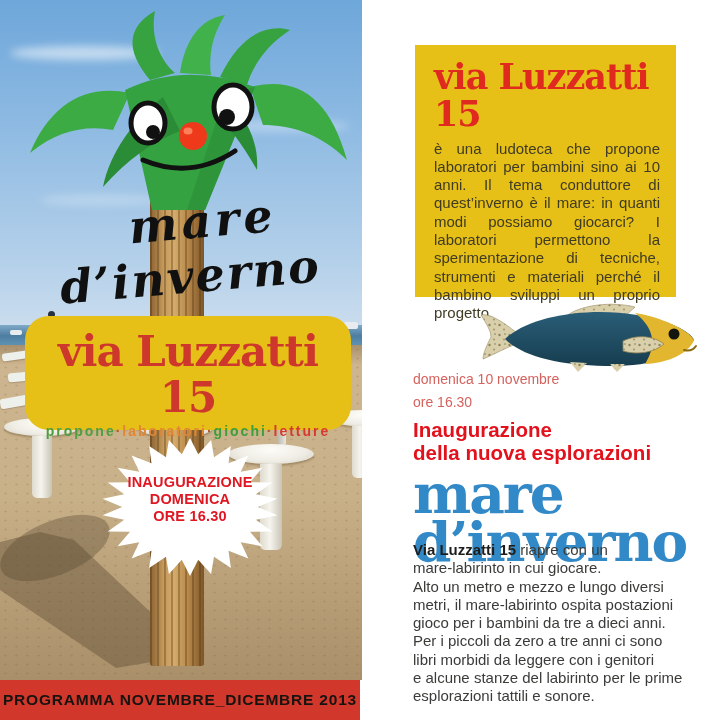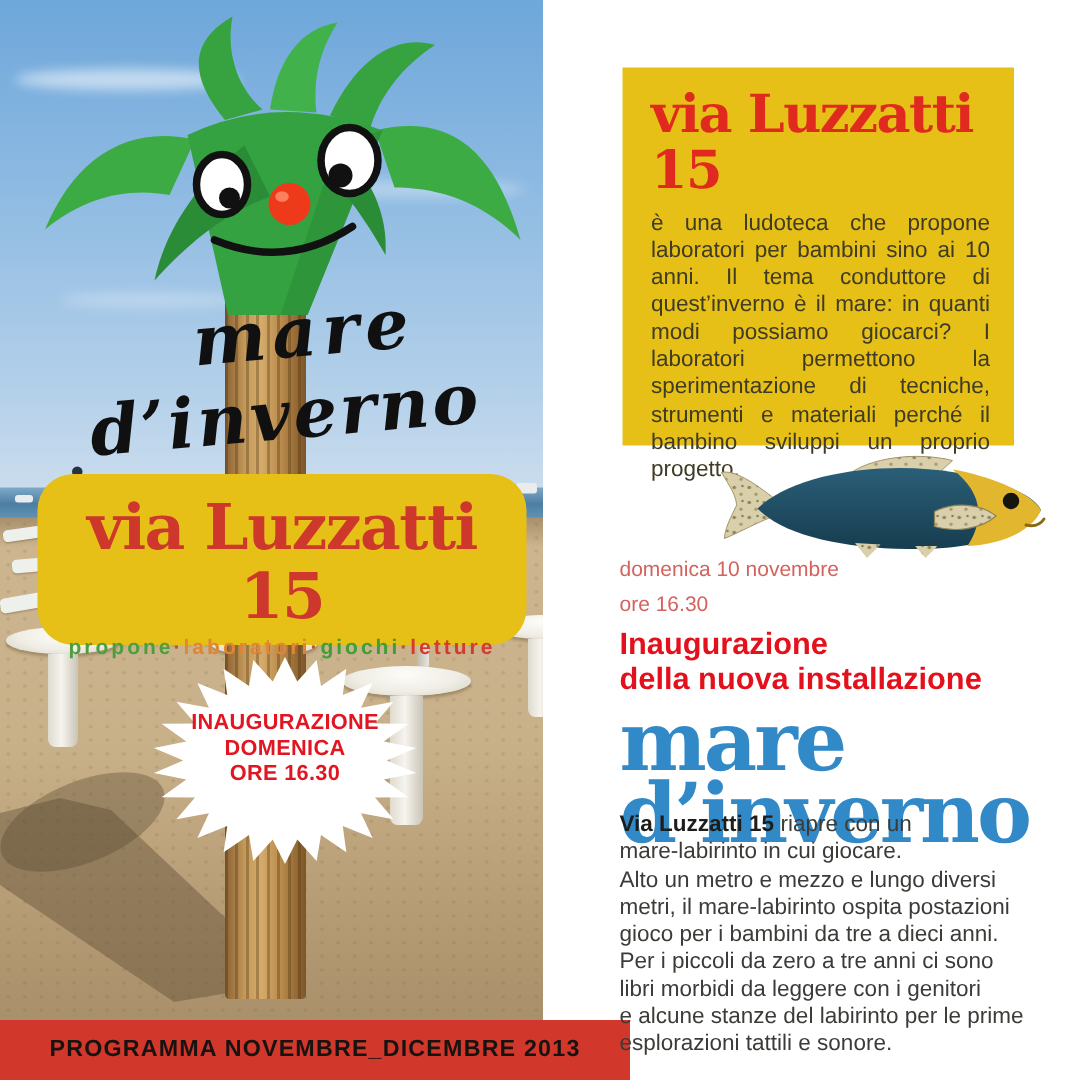--- a/index.html
+++ b/index.html
@@ -51,21 +51,21 @@
     background:#E6BF17;text-align:center;box-sizing:border-box;padding-top:13px;}
   .sign-title{font-family:"DejaVu Serif",serif;font-weight:bold;font-size:42px;line-height:1.1;
     letter-spacing:-1px;}
   .sign-subtitle{margin-top:2px;font-size:14px;font-weight:bold;letter-spacing:2px;}
   
   .burst{position:absolute;left:100px;top:436px;width:180px;height:142px;}
   .burst svg{position:absolute;left:0;top:0;}
   .burst-text{position:absolute;left:0;top:38px;width:100%;text-align:center;
     font-weight:800;font-size:14.5px;line-height:17px;letter-spacing:.2px;}
   
-  .footer-bar{position:absolute;left:0;top:680px;width:420px;height:40px;background:#D1372A;
+  .footer-bar{position:absolute;left:0;top:680px;width:360px;height:40px;background:#D1372A;
     text-align:center;}
   .footer-bar span{display:inline-block;line-height:40px;font-weight:800;font-size:15.5px;
     letter-spacing:.8px;color:#171310;}
   
   .info-box{position:absolute;left:415px;top:45px;width:261px;height:252px;background:#E6BF17;
     box-sizing:border-box;padding:14px 16px 0 19px;}
   .info-title{font-family:"DejaVu Serif",serif;font-weight:bold;font-size:35px;line-height:1.05;
     letter-spacing:-1px;margin:0 0 7px 0;}
   .info-body{font-size:15px;line-height:18.3px;text-align:justify;color:#3f3b24;}
   .fish-svg{position:absolute;left:477px;top:302px;}
@@ -213,21 +213,21 @@
     <path d="M146,39 C160,32 177,34 187,42 C177,51 159,53 146,49 Z" fill="url(#fabric)" stroke="#8f8257" stroke-width="0.8"></path>
   </svg>
 
   <div class="event">
     <div class="event-date" style="color: rgb(213, 98, 94);">
       <span style="display:block">domenica 10 novembre</span>
       <span style="display:block">ore 16.30</span>
     </div>
     <div class="event-announce" style="color: rgb(227, 17, 28);">
       <span style="display:block">Inaugurazione</span>
-      <span style="display:block">della nuova installazione</span>
+      <span style="display:block">della nuova esplorazioni</span>
     </div>
     <div class="event-headline" style="color: rgb(50, 137, 199);">
       <span style="display:block">mare</span>
       <span style="display:block">d’inverno</span>
     </div>
   </div>
 
   <div class="description">
     <span class="dline"><span class="lead">Via Luzzatti 15</span><span> riapre con un</span></span>
     <span class="dline">mare-labirinto in cui giocare.</span>

